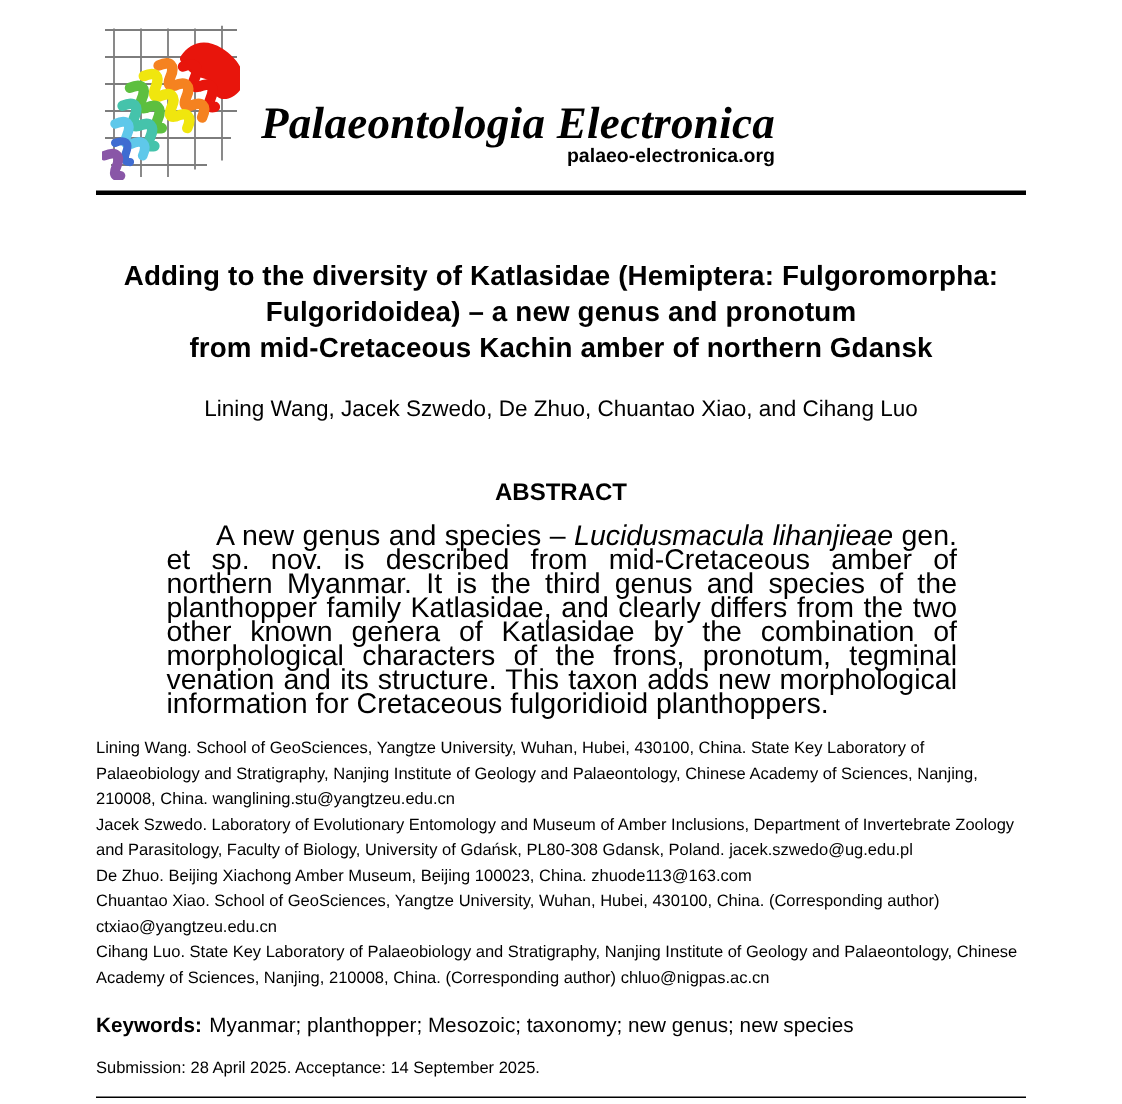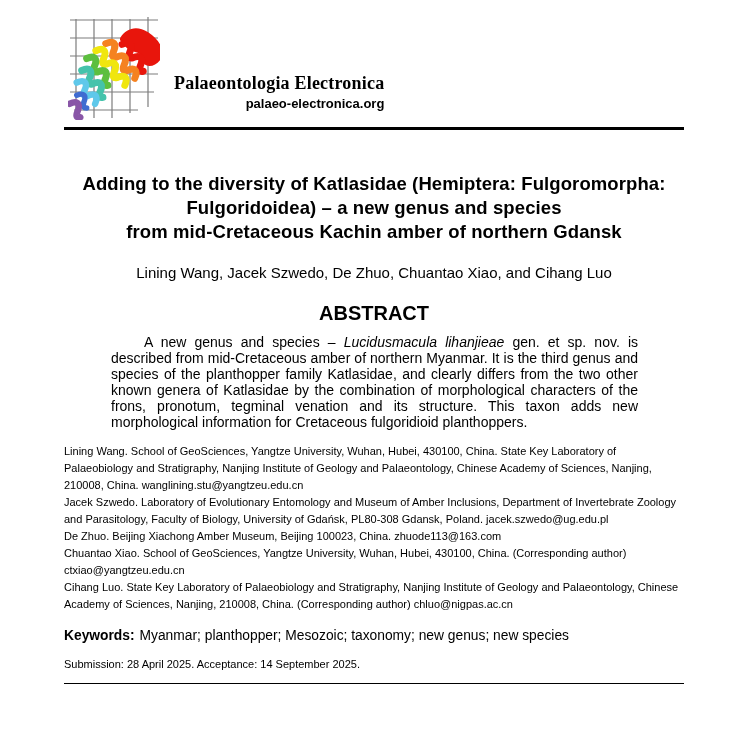--- a/index.html
+++ b/index.html
@@ -13,22 +13,23 @@
     font-family:"Liberation Sans", sans-serif;
     overflow:hidden;
   }
   
   .masthead { display:flex; align-items:flex-start; height:103px; margin-left:4px; }
   .logo-box { width:92px; height:103px; flex:0 0 auto; }
   .mast-text { margin:54px 0 0 14px; }
   .journal-title {
     margin:0;
     font-family:"Liberation Serif", "DejaVu Serif", serif;
+    font-style:italic;
     font-weight:bold;
-    font-size:18px;
+    font-size:30px;
     line-height:24px;
     letter-spacing:0.2px;
   }
   .journal-url {
     margin:1px 0 0 1px;
     font-size:13px;
     font-weight:bold;
     line-height:15px;
     text-align:right;
   }
@@ -45,30 +46,30 @@
   }
   .authors {
     margin-top:20px;
     font-size:15px;
     font-weight:normal;
     text-align:center;
     line-height:18px;
   }
   
   .abstract-heading {
-    margin-top:23px;
-    font-size:20px;
+    margin-top:39px;
+    font-size:16px;
     font-weight:bold;
     text-align:center;
     line-height:16px;
   }
   .abstract-body {
     width:527px;
     margin:13px 0 0 47px;
-    font-size:14px;
+    font-size:19px;
     line-height:16px;
     text-align:justify;
     text-indent:33px;
   }
   
   .affiliations { margin-top:13px; font-size:11px; line-height:17px; }
   .affiliations p { margin:0; }
   
   .keywords { margin-top:14px; font-size:13.8px; line-height:17px; }
   .keywords b { margin-right:5px; }
@@ -100,21 +101,21 @@
       <div class="journal-url">palaeo-electronica.org</div>
     </div>
   </header>
 
   <div class="rule-top"></div>
 
   <h2 class="paper-title">
 
       <div class="title-line">Adding to the diversity of Katlasidae (Hemiptera: Fulgoromorpha:</div>
 
-      <div class="title-line">Fulgoridoidea) – a new genus and species</div>
+      <div class="title-line">Fulgoridoidea) – a new genus and pronotum</div>
 
       <div class="title-line">from mid-Cretaceous Kachin amber of northern Gdansk</div>
     </h2>
 
   <div class="authors">Lining Wang, Jacek Szwedo, De Zhuo, Chuantao Xiao, and Cihang Luo</div>
 
   <div class="abstract-heading">ABSTRACT</div>
   <p class="abstract-body"><span>A new genus and species – </span><i>Lucidusmacula lihanjieae</i><span> gen. et sp. nov. is described from mid-Cretaceous amber of northern Myanmar. It is the third genus and species of the planthopper family Katlasidae, and clearly differs from the two other known genera of Katlasidae by the combination of morphological characters of the frons, pronotum, tegminal venation and its structure. This taxon adds new morphological information for Cretaceous fulgoridioid planthoppers.</span></p>
 
   <div class="affiliations">

